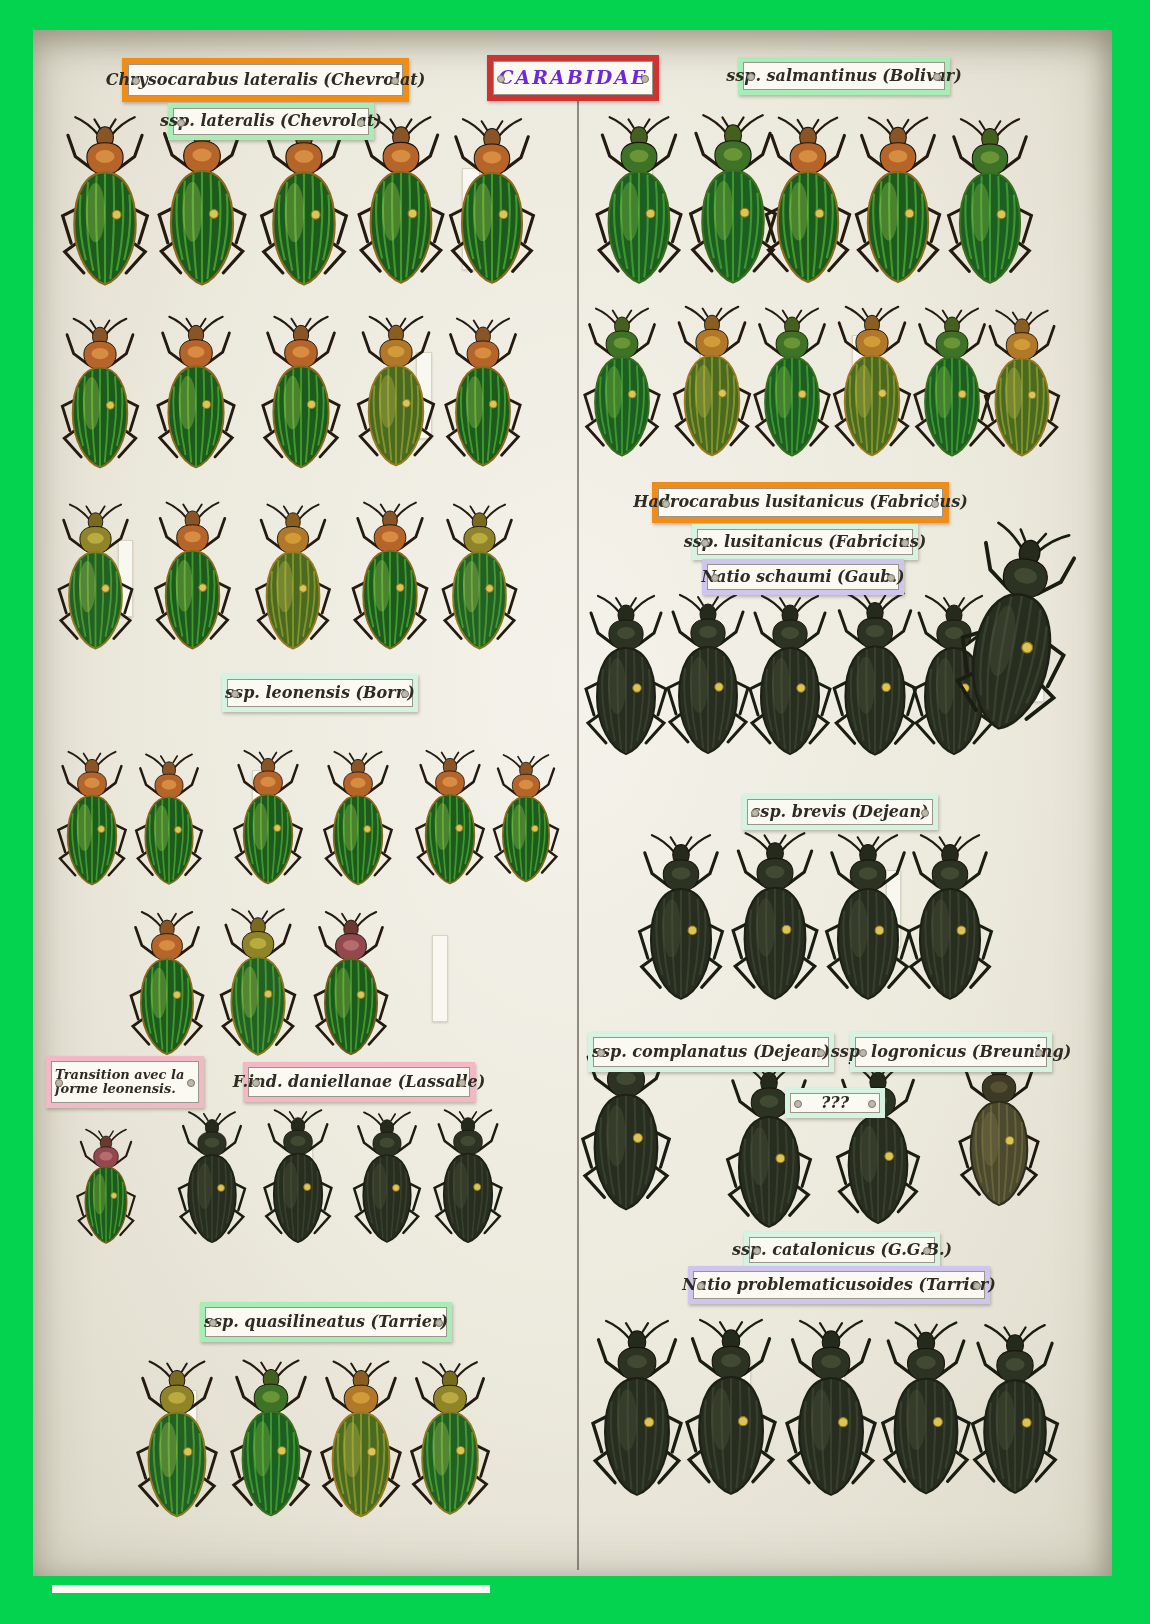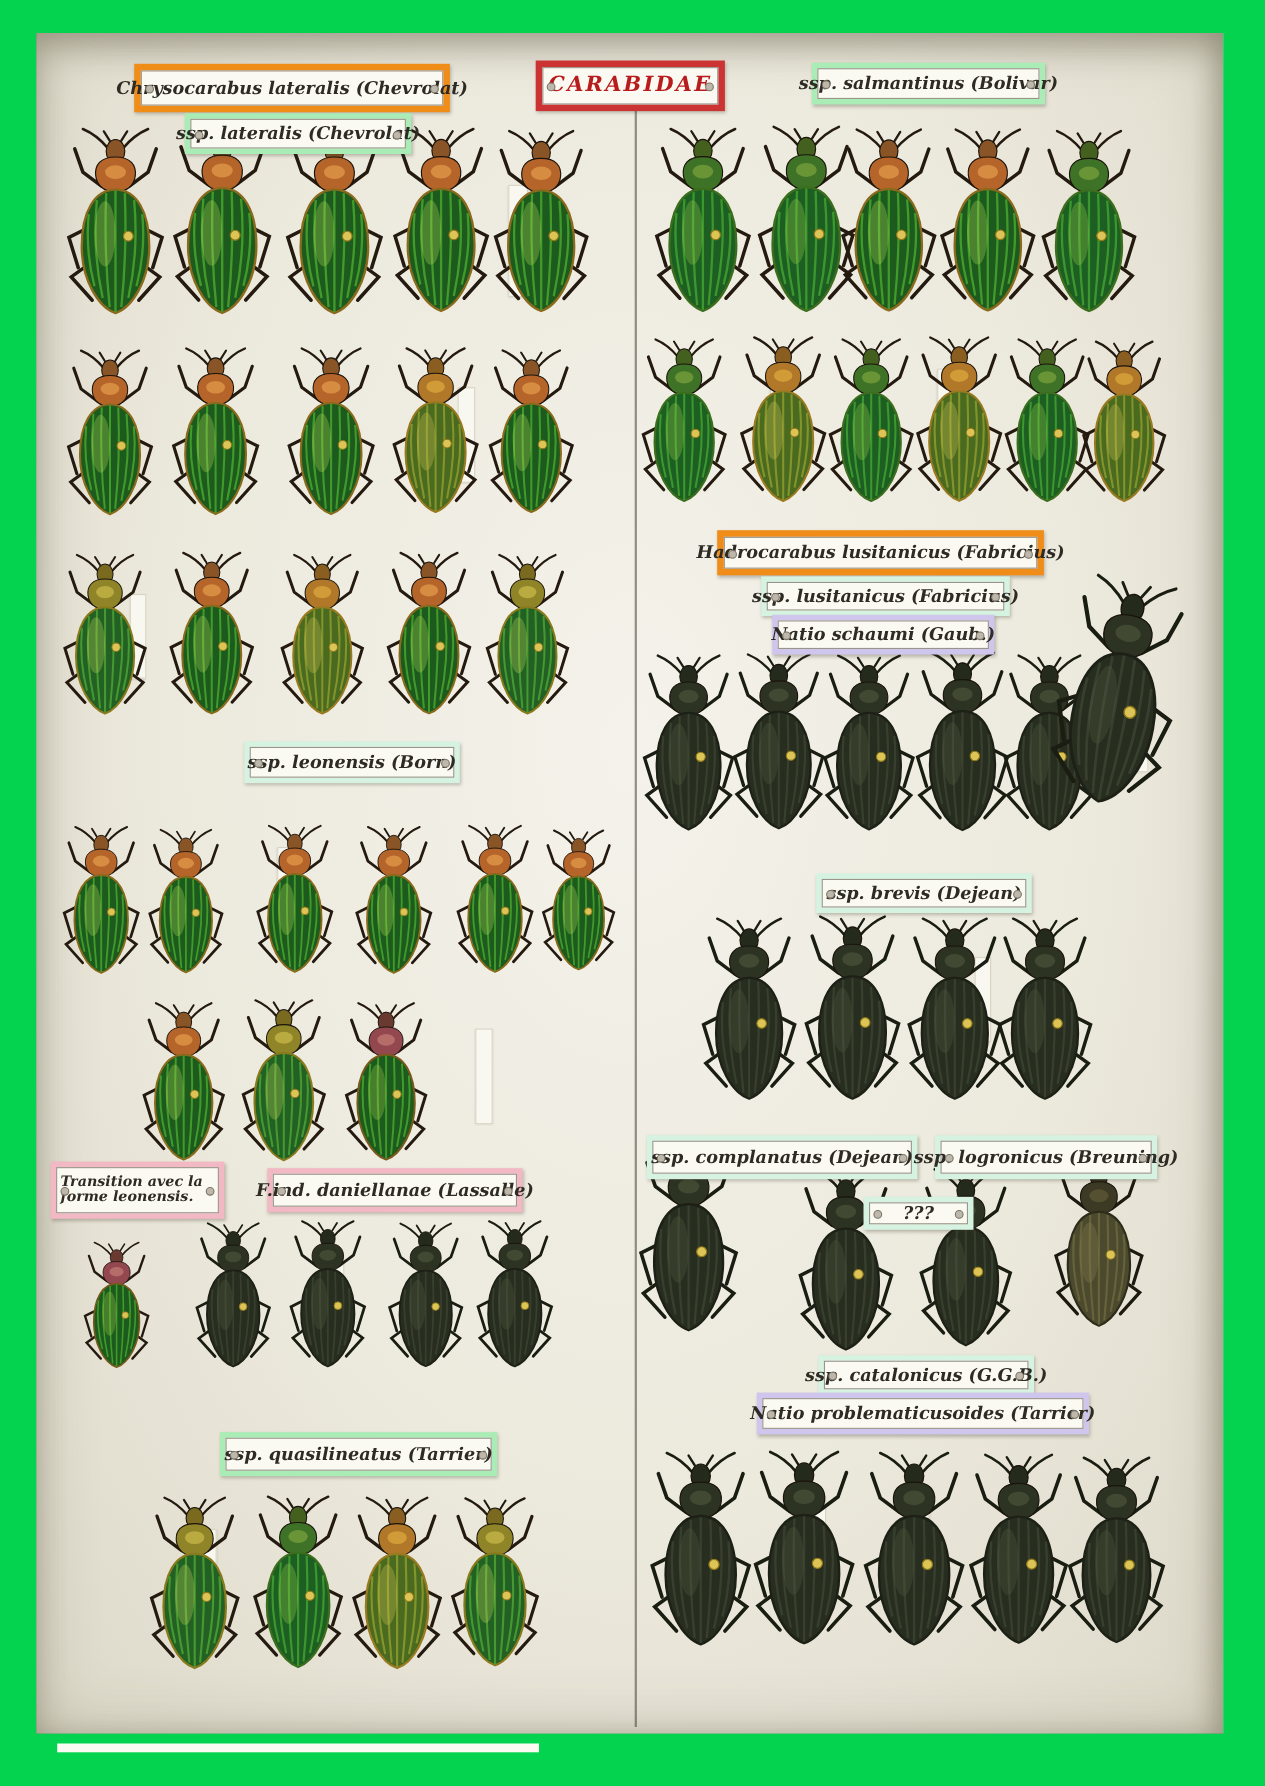--- a/index.html
+++ b/index.html
@@ -19,21 +19,21 @@
         background:#faf9f2;border:1px solid #9a958a;
         display:flex;flex-direction:column;align-items:center;justify-content:center;}
   .label.orange{background:#ef8d18;padding:6px;}
   .label.red{background:#cc3434;padding:6px;}
   .label.green{background:#a9ecb6;padding:5px;}
   .label.mint{background:#d6f2e0;padding:5px;}
   .label.purple{background:#cfc6ee;padding:5px;}
   .label.pink{background:#f2b9c4;padding:5px;}
   .lbl-text{font-style:italic;font-weight:600;font-size:16px;line-height:1.05;
         color:#2e2a24;white-space:nowrap;}
-  .label.big .lbl-text{font-size:19px;letter-spacing:2px;color:#b91c1c;}
+  .label.big .lbl-text{font-size:19px;letter-spacing:2px;color:#6d28d9;}
   .label.twoline .lbl-text{font-size:13px;white-space:normal;text-align:left;width:100%;padding-left:6px;}
   .pindot{position:absolute;top:50%;margin-top:-3px;width:6px;height:6px;border-radius:50%;
         background:#bdb8ab;border:1px solid #7d7668;}
   .pindot.l{left:3px;} .pindot.r{right:3px;}
 </style>
 </head>
 <body>
 
 <div class="scene">
   <div class="case"></div>

